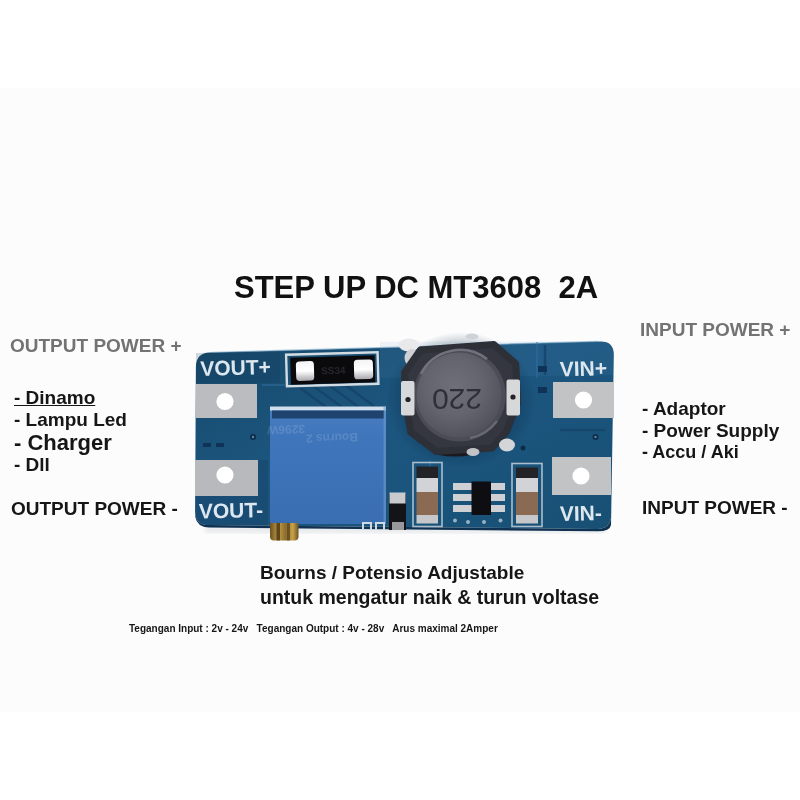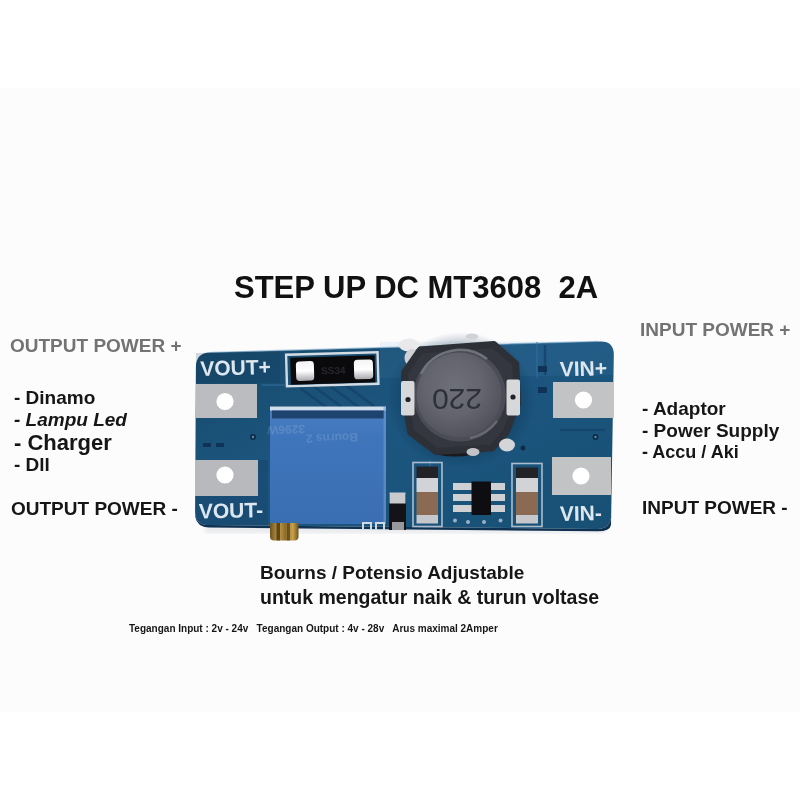--- a/index.html
+++ b/index.html
@@ -9,22 +9,22 @@
   .t{position:absolute;white-space:pre;font-weight:bold;color:#161616;line-height:1;}
   .red{color:#737373;}
 </style>
 </head>
 <body>
 <div class="band"></div>
 
 <div class="t" id="title" style="left:234px;top:272px;font-size:31px;color:#111;">STEP UP DC MT3608  2A</div>
 
 <div class="t red" id="outp" style="left:10px;top:336px;font-size:19px;">OUTPUT POWER +</div>
-<div class="t" id="dinamo" style="left:14px;top:388px;font-size:19px;">- Dinamo</div>
-<div class="t" id="lampu" style="left:14px;top:410px;font-size:19px;font-style:italic;">- Lampu Led</div>
+<div class="t" id="dinamo" style="left:14px;top:388px;font-size:19px;text-decoration:underline;">- Dinamo</div>
+<div class="t" id="lampu" style="left:14px;top:410px;font-size:19px;">- Lampu Led</div>
 <div class="t" id="charger" style="left:14px;top:432px;font-size:22px;">- Charger</div>
 <div class="t" id="dll" style="left:14px;top:455px;font-size:19px;">- Dll</div>
 <div class="t" id="outm" style="left:11px;top:499px;font-size:19px;">OUTPUT POWER -</div>
 
 <div class="t red" id="inp" style="left:640px;top:320px;font-size:19px;">INPUT POWER +</div>
 <div class="t" id="adaptor" style="left:642px;top:399px;font-size:19px;">- Adaptor</div>
 <div class="t" id="power" style="left:642px;top:421px;font-size:19px;">- Power Supply</div>
 <div class="t" id="accu" style="left:642px;top:443px;font-size:18px;">- Accu / Aki</div>
 <div class="t" id="inm" style="left:642px;top:498px;font-size:19px;">INPUT POWER -</div>
 

